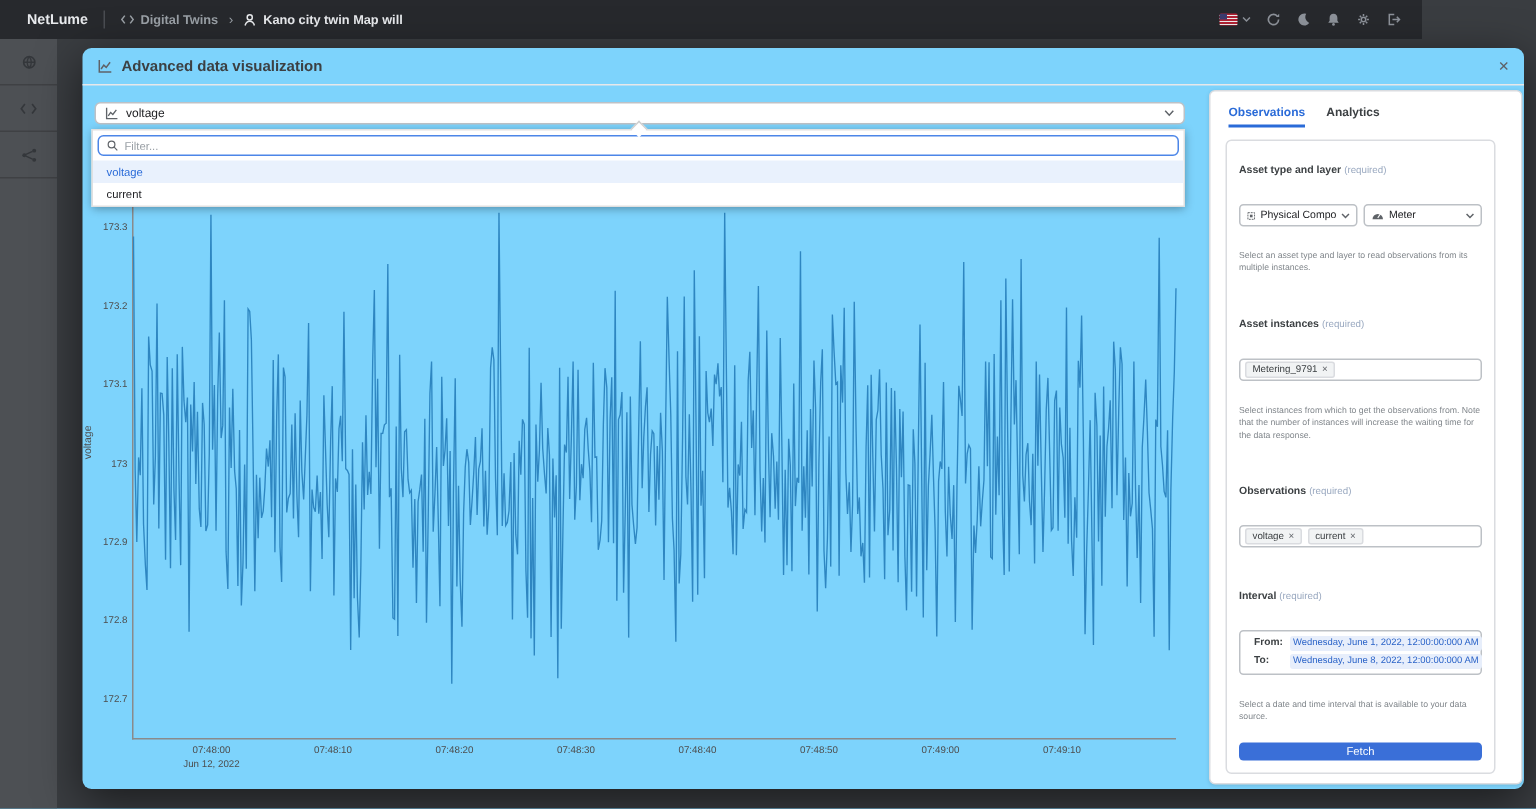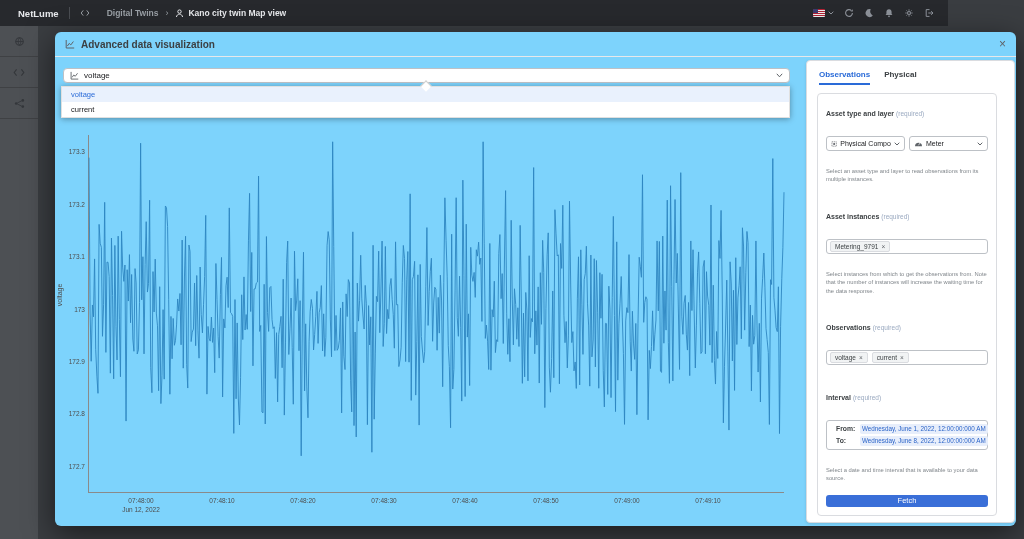--- a/index.html
+++ b/index.html
@@ -4,21 +4,21 @@
 <style>
   * { margin:0; padding:0; box-sizing:border-box; }
   html,body { width:1024px; height:539px; overflow:hidden; }
   body { font-family:"Liberation Sans", sans-serif; background:#3a3d41; position:relative; }
 
   
   .topbar { position:absolute; top:0; left:0; width:948px; height:26px; background:#27292d;
             display:flex; align-items:center; padding:0 14px 0 18px; z-index:10; }
   .brand { font-size:9.5px; font-weight:bold; color:#e8eaed; }
   .tb-div { width:1px; height:12px; background:#4a4d52; margin:0 10px; }
-  .crumb-sec { display:flex; align-items:center; gap:17px; color:#9aa0a6; font-size:8.5px; font-weight:600; }
+  .crumb-sec { display:flex; align-items:center; gap:4px; color:#9aa0a6; font-size:8.5px; font-weight:600; }
   .crumb-sep { color:#9aa0a6; font-size:9px; margin:0 7px; }
   .crumb-page { display:flex; align-items:center; gap:4px; color:#e8eaed; font-size:8.5px; font-weight:bold; }
   .tb-right { margin-left:auto; display:flex; align-items:center; gap:10px; color:#8d929a; }
   .flagbox { width:12px; height:8px; position:relative; overflow:hidden; border-radius:1px;
              background:repeating-linear-gradient(180deg,#b22234 0 1px,#eee 1px 2px); }
   .flagbox .canton { position:absolute; top:0; left:0; width:5px; height:4px; background:#3c3b6e; }
   .tb-icon { display:flex; align-items:center; }
 
   
   .sidebar { position:absolute; top:26px; left:0; width:38px; height:513px; background:#4d5054; z-index:5; }
@@ -112,21 +112,21 @@
     <span>Digital Twins</span>
   </span>
   <span class="crumb-sep">›</span>
   <span class="crumb-page">
     <span class="tb-icon">
       <svg class="ic" width="9" height="9" viewBox="0 0 9 9">
           <circle cx="4.5" cy="2.6" r="1.7" fill="none" stroke="currentColor"></circle>
           <path d="M1.4 8c.5-2 1.6-2.8 3.1-2.8S7.1 6 7.6 8" fill="none" stroke="currentColor"></path>
         </svg>
     </span>
-    <span>Kano city twin Map view</span>
+    <span>Kano city twin Map will</span>
   </span>
   <span class="tb-right">
     <span style="display:flex;align-items:center;gap:3px;">
       <span class="flagbox">
           <span class="canton"></span>
         </span>
       <svg class="ic" width="6" height="4" viewBox="0 0 6 4">
           <path d="M.7.7 3 3 5.3.7" fill="none" stroke="currentColor"></path>
         </svg>
     </span>
@@ -201,20 +201,27 @@
     <span class="val">voltage</span>
     <span class="chev">
       <svg class="ic" width="7" height="5" viewBox="0 0 7 5">
           <path d="M.8.8 3.5 3.8 6.2.8" fill="none" stroke="currentColor"></path>
         </svg>
     </span>
   </div>
 
   <div class="popup">
     <div class="caret"></div>
+    <div class="filter-wrap">
+      <svg class="ic" width="8" height="8" viewBox="0 0 10 10">
+          <circle cx="4.2" cy="4.2" r="2.8" fill="none" stroke="#5f6368"></circle>
+          <path d="M6.4 6.4 9 9" stroke="#5f6368"></path>
+        </svg>
+      <input type="text" placeholder="Filter..." style="">
+    </div>
     <div class="opt sel">voltage</div>
     <div class="opt">current</div>
   </div>
 
   <div class="chart">
     <div class="ylab">voltage</div>
     <svg id="chart-svg" viewBox="0 0 696 358" preserveAspectRatio="none">
         <polyline points="0.0,22.7 1.1,178.3 2.2,226.6 3.4,170.2 4.5,182.1 5.6,124.1 6.7,214.6 7.9,241.5 9.0,258.7 10.1,89.5 11.2,108.4 12.4,112.5 13.5,201.6 14.6,170.0 15.7,67.4 16.9,217.7 18.0,127.3 19.1,127.5 20.2,141.8 21.4,238.5 22.5,103.2 23.6,160.8 24.7,244.2 25.9,110.6 27.0,192.0 28.1,225.3 29.2,101.3 30.4,184.9 31.5,242.1 32.6,96.4 33.7,132.3 34.9,146.6 36.0,130.2 37.1,286.5 38.2,134.9 39.4,166.3 40.5,119.8 41.6,188.0 42.7,139.7 43.9,204.4 45.0,216.6 46.1,133.8 47.2,148.2 48.3,219.3 49.5,215.2 50.6,167.6 51.7,8.2 52.8,165.1 54.0,121.9 55.1,219.2 56.2,129.7 57.3,86.8 58.5,157.3 59.6,148.8 60.7,65.3 61.8,233.1 63.0,258.1 64.1,136.8 65.2,177.2 66.3,124.3 67.5,179.2 68.6,191.1 69.7,256.1 70.8,151.9 72.0,269.0 73.1,240.6 74.2,174.9 75.3,244.5 76.5,71.1 77.6,72.7 78.7,91.6 79.8,165.0 81.0,259.6 82.1,181.7 83.2,224.1 84.3,183.7 85.5,210.6 86.6,206.0 87.7,190.2 88.8,164.2 90.0,176.3 91.1,158.7 92.2,210.1 93.3,105.2 94.4,233.5 95.6,142.2 96.7,101.4 97.8,229.9 98.9,253.4 100.1,110.2 101.2,116.6 102.3,206.9 103.4,197.4 104.6,194.3 105.7,148.2 106.8,211.0 107.9,140.7 109.1,196.0 110.2,223.5 111.3,132.2 112.4,179.6 113.6,198.2 114.7,170.0 115.8,141.7 116.9,80.5 118.1,259.5 119.2,191.7 120.3,203.6 121.4,206.4 122.6,182.3 123.7,207.7 124.8,193.3 125.9,238.0 127.1,128.7 128.2,164.8 129.3,201.6 130.4,223.4 131.6,159.6 132.7,122.6 133.8,262.4 134.9,184.2 136.1,193.2 137.2,151.0 138.3,142.4 139.4,172.8 140.5,73.0 141.7,177.7 142.8,178.9 143.9,181.6 145.0,298.8 146.2,164.8 147.3,264.2 148.4,188.2 149.5,263.4 150.7,290.4 151.8,242.6 152.9,160.0 154.0,204.9 155.2,142.1 156.3,195.3 157.4,179.8 158.5,194.6 159.7,106.0 160.8,58.4 161.9,176.8 163.0,117.6 164.2,231.2 165.3,154.2 166.4,154.1 167.5,148.4 168.7,147.3 169.8,41.1 170.9,196.7 172.0,190.7 173.2,277.4 174.3,278.2 175.4,149.5 176.5,289.4 177.7,101.7 178.8,177.7 179.9,196.7 181.0,153.0 182.2,151.7 183.3,184.9 184.4,193.8 185.5,192.1 186.6,243.8 187.8,198.0 188.9,267.3 190.0,199.8 191.1,191.9 192.3,181.6 193.4,233.1 194.5,144.4 195.6,280.5 196.8,207.4 197.9,127.6 199.0,106.2 200.1,219.8 201.3,193.5 202.4,163.3 203.5,212.8 204.6,269.6 205.8,116.4 206.9,175.9 208.0,165.3 209.1,144.0 210.3,216.0 211.4,165.9 212.5,321.3 213.6,193.4 214.8,117.4 215.9,256.3 217.0,189.1 218.1,252.3 219.3,283.2 220.4,207.1 221.5,176.5 222.6,164.7 223.8,173.5 224.9,215.3 226.0,199.8 227.1,181.6 228.3,156.6 229.4,208.7 230.5,177.9 231.6,172.8 232.7,150.8 233.9,216.3 235.0,179.1 236.1,221.8 237.2,202.8 238.4,110.5 239.5,96.7 240.6,105.0 241.7,184.4 242.9,222.1 244.0,6.8 245.1,111.5 246.2,215.9 247.4,180.7 248.5,215.6 249.6,213.6 250.7,205.8 251.9,173.2 253.0,278.4 254.1,167.2 255.2,221.6 256.4,234.9 257.5,159.1 258.6,181.8 259.7,144.8 260.9,148.2 262.0,245.6 263.1,277.3 264.2,97.0 265.4,291.0 266.5,197.3 267.6,302.4 268.7,148.3 269.9,186.4 271.0,165.5 272.1,120.4 273.2,164.1 274.4,181.3 275.5,194.3 276.6,150.6 277.7,168.4 278.8,290.1 280.0,170.9 281.1,210.3 282.2,182.1 283.3,317.7 284.5,110.4 285.6,284.6 286.7,219.2 287.8,161.6 289.0,166.9 290.1,116.3 291.2,198.0 292.3,158.2 293.5,106.2 294.6,211.8 295.7,188.9 296.8,111.6 298.0,198.8 299.1,174.7 300.2,184.0 301.3,151.4 302.5,143.7 303.6,164.7 304.7,179.6 305.8,213.5 307.0,107.0 308.1,170.1 309.2,169.8 310.3,231.9 311.5,225.4 312.6,212.5 313.7,148.0 314.8,110.6 316.0,123.6 317.1,226.9 318.2,145.0 319.3,116.7 320.5,227.5 321.6,58.9 322.7,265.8 323.8,144.9 324.9,141.7 326.1,126.5 327.2,260.5 328.3,206.7 329.4,140.0 330.6,290.5 331.7,129.6 332.8,201.7 333.9,215.3 335.1,228.0 336.2,217.0 337.3,151.4 338.4,92.7 339.6,190.7 340.7,156.8 341.8,136.4 342.9,123.4 344.1,206.6 345.2,168.2 346.3,152.5 347.4,154.4 348.6,215.6 349.7,162.6 350.8,198.4 351.9,140.4 353.1,166.2 354.2,252.1 355.3,147.6 356.4,62.9 357.6,105.9 358.7,141.4 359.8,211.0 360.9,232.0 362.1,293.2 363.2,99.3 364.3,254.4 365.4,234.9 366.6,156.1 367.7,62.8 368.8,183.0 369.9,201.6 371.1,141.4 372.2,192.5 373.3,266.5 374.4,45.2 375.5,141.0 376.7,261.9 377.8,89.3 378.9,202.4 380.0,179.1 381.2,250.9 382.3,112.5 383.4,140.4 384.5,146.6 385.7,137.6 386.8,162.6 387.9,114.9 389.0,121.3 390.2,107.3 391.3,129.5 392.4,123.2 393.5,186.7 394.7,6.8 395.8,109.0 396.9,203.7 398.0,190.4 399.2,206.5 400.3,234.8 401.4,108.6 402.5,235.5 403.7,174.9 404.8,182.3 405.9,146.4 407.0,217.9 408.2,205.0 409.3,206.8 410.4,118.7 411.5,99.7 412.7,163.9 413.8,138.8 414.9,208.8 416.0,129.2 417.2,55.7 418.3,179.1 419.4,219.6 420.5,184.0 421.6,227.0 422.8,85.4 423.9,164.4 425.0,210.2 426.1,154.0 427.3,169.6 428.4,204.5 429.5,173.0 430.6,211.8 431.8,90.5 432.9,163.3 434.0,248.7 435.1,178.4 436.3,242.2 437.4,157.7 438.5,175.3 439.6,246.2 440.8,120.9 441.9,202.7 443.0,183.8 444.1,187.1 445.3,32.6 446.4,219.1 447.5,176.1 448.6,210.4 449.8,152.1 450.9,248.4 452.0,137.9 453.1,189.6 454.3,105.5 455.4,137.5 456.5,273.0 457.6,174.0 458.8,120.0 459.9,98.0 461.0,232.5 462.1,257.6 463.3,224.0 464.4,156.2 465.5,243.1 466.6,74.8 467.7,98.9 468.9,121.2 470.0,120.0 471.1,249.2 472.2,108.7 473.4,133.6 474.5,70.3 475.6,180.5 476.7,208.0 477.9,186.8 479.0,233.3 480.1,201.2 481.2,66.3 482.4,150.2 483.5,207.9 484.6,196.9 485.7,236.2 486.9,227.3 488.0,253.8 489.1,163.4 490.2,122.0 491.4,250.3 492.5,115.0 493.6,170.0 494.7,219.7 495.9,144.9 497.0,138.7 498.1,111.4 499.2,168.4 500.4,191.2 501.5,251.5 502.6,120.2 503.7,222.2 504.9,205.3 506.0,123.9 507.1,232.3 508.2,125.7 509.4,178.1 510.5,253.6 511.6,137.9 512.7,183.5 513.8,139.5 515.0,236.0 516.1,272.3 517.2,188.6 518.3,188.9 519.5,259.8 520.6,151.4 521.7,174.3 522.8,263.0 524.0,162.7 525.1,81.5 526.2,180.8 527.3,277.0 528.5,107.0 529.6,245.5 530.7,189.1 531.8,168.5 533.0,141.7 534.1,183.2 535.2,218.9 536.3,289.8 537.5,186.2 538.6,172.9 539.7,177.9 540.8,119.8 542.0,206.5 543.1,236.4 544.2,176.5 545.3,208.4 546.5,224.7 547.6,188.7 548.7,280.1 549.8,188.9 551.0,122.4 552.1,131.4 553.2,142.5 554.3,39.8 555.5,187.6 556.6,167.8 557.7,162.0 558.8,164.4 559.9,285.3 561.1,215.7 562.2,233.9 563.3,211.8 564.4,176.1 565.6,216.2 566.7,199.5 567.8,185.3 568.9,106.1 570.1,176.1 571.2,106.6 572.3,236.6 573.4,237.7 574.6,101.2 575.7,208.5 576.8,156.2 577.9,195.4 579.1,65.2 580.2,207.7 581.3,248.7 582.4,50.8 583.6,151.6 584.7,246.3 585.8,145.0 586.9,64.6 588.1,148.2 589.2,118.6 590.3,178.3 591.4,234.8 592.6,37.7 593.7,182.0 594.8,199.6 595.9,168.5 597.1,160.7 598.2,199.5 599.3,215.4 600.4,167.7 601.6,241.0 602.7,106.1 603.8,175.8 604.9,114.9 606.0,174.2 607.2,233.3 608.3,190.4 609.4,138.0 610.5,117.1 611.7,168.5 612.8,218.8 613.9,217.1 615.0,132.2 616.2,125.6 617.3,219.1 618.4,136.9 619.5,161.3 620.7,170.6 621.8,210.4 622.9,70.1 624.0,227.9 625.2,150.4 626.3,225.8 627.4,249.4 628.5,196.8 629.7,223.8 630.8,105.7 631.9,123.6 633.0,75.5 634.2,159.2 635.3,288.3 636.4,231.6 637.5,193.3 638.7,145.3 639.8,217.2 640.9,295.5 642.0,127.0 643.2,149.2 644.3,226.3 645.4,155.5 646.5,255.8 647.7,122.9 648.8,209.8 649.9,163.1 651.0,150.8 652.1,132.0 653.3,204.1 654.4,92.9 655.5,111.2 656.6,195.4 657.8,137.9 658.9,96.6 660.0,107.8 661.1,211.9 662.3,170.3 663.4,256.3 664.5,180.6 665.6,209.5 666.8,200.8 667.9,106.1 669.0,191.2 670.1,237.4 671.3,188.6 672.4,267.4 673.5,163.4 674.6,143.5 675.8,118.2 676.9,152.4 678.0,193.8 679.1,204.7 680.3,217.8 681.4,289.9 682.5,144.9 683.6,149.7 684.8,23.6 685.9,162.9 687.0,175.4 688.1,192.9 689.3,196.9 690.4,152.0 691.5,299.0 692.6,192.0 693.8,143.6 694.9,112.8 696.0,57.3" fill="none" stroke="#2e86c1" stroke-width="0.9"></polyline>
       </svg>
     <div id="yticks">
@@ -235,21 +242,21 @@
         <div class="xtick" style="left: 376px;">07:48:40</div>
         <div class="xtick" style="left: 457px;">07:48:50</div>
         <div class="xtick" style="left: 538px;">07:49:00</div>
         <div class="xtick" style="left: 619px;">07:49:10</div>
       </div>
   </div>
 
   <div class="panel">
     <div class="tabs">
       <span class="tab active">Observations</span>
-      <span class="tab">Physical</span>
+      <span class="tab">Analytics</span>
     </div>
     <div class="formbox">
 
       <div class="fld">
         <span class="lbl">Asset type and layer</span><span class="req">(required)</span>
       </div>
       <div class="sel-row">
         <div class="mini-sel">
           <svg class="ic" width="8" height="8" viewBox="0 0 10 10">
               <rect x="1.5" y="1.5" width="7" height="7" fill="none" stroke="#5f6368" stroke-dasharray="2 1"></rect>

